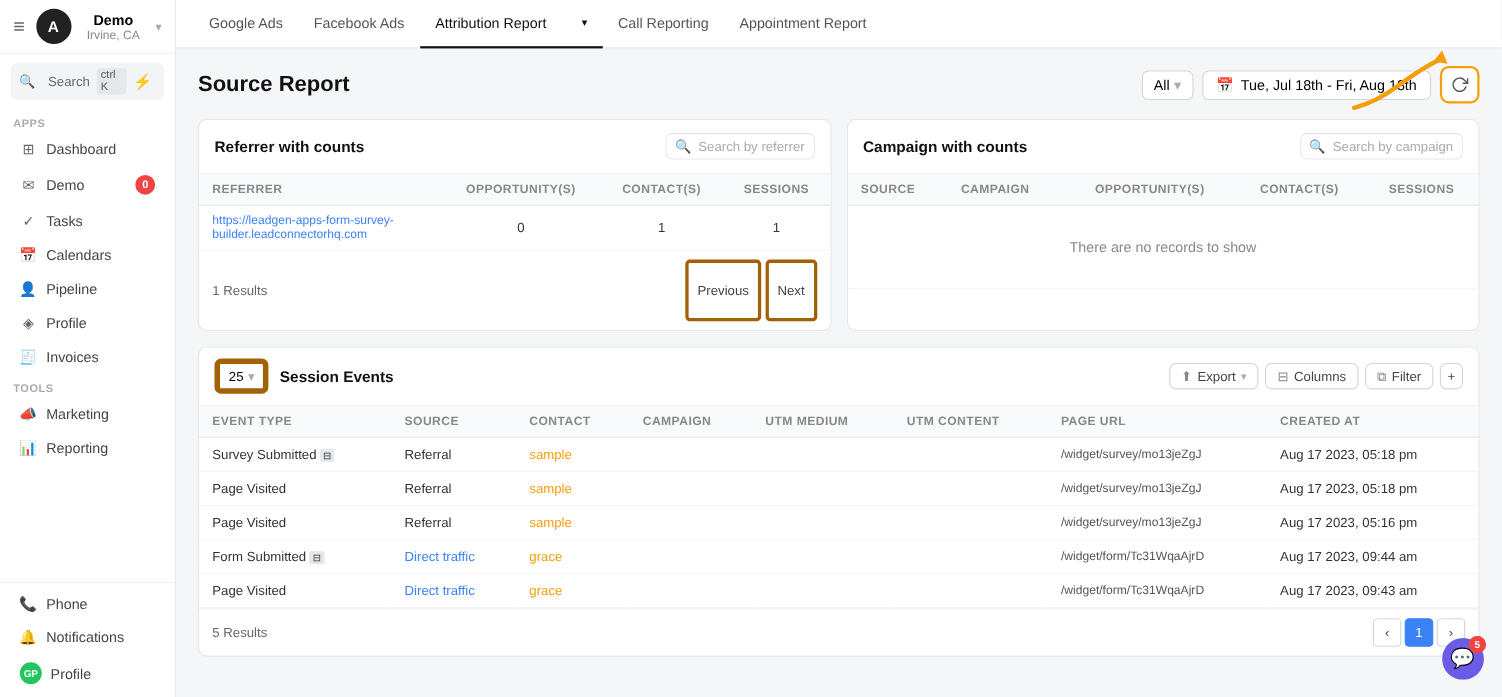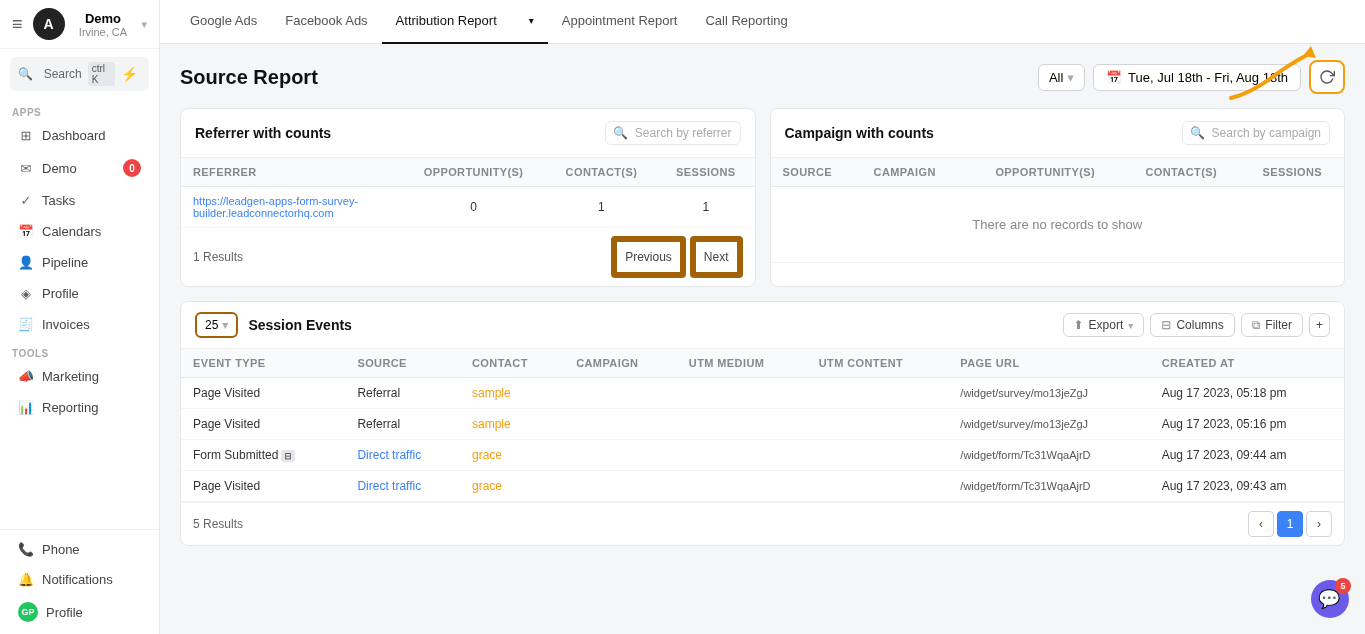--- a/index.html
+++ b/index.html
@@ -208,24 +208,24 @@
     }
 
     .pagination-row {
       display: flex; align-items: center; justify-content: space-between;
       padding: 8px 12px;
       font-size: 12px;
       color: #666;
     }
     .pag-buttons { display: flex; gap: 4px; }
     .pag-btn {
-      border: 6px solid #a16207;
+      border: 3px solid #a16207;
       background: #fff;
       border-radius: 4px;
-      padding: 8px 8px;
+      padding: 18px 8px;
       cursor: pointer;
       font-size: 12px;
       color: #444;
     }
 
     
     .session-section {
       background: #fff;
       border-radius: 8px;
       border: 1px solid #e5e7eb;
@@ -234,21 +234,21 @@
 
     .session-header {
       display: flex; align-items: center; justify-content: space-between;
       padding: 10px 14px;
       border-bottom: 1px solid #f0f0f0;
     }
     .session-title { font-size: 14px; font-weight: 600; color: #111; }
 
     .per-page-select {
       display: flex; align-items: center; gap: 4px;
-      border: 2px solid #a16207;
+      border: 5px solid #a16207;
       border-radius: 6px;
       padding: 4px 8px;
       font-size: 12px;
       background: #fff;
       cursor: pointer;
     }
 
     .session-controls { display: flex; gap: 6px; }
     .ctrl-btn {
       display: flex; align-items: center; gap: 5px;
@@ -395,24 +395,24 @@
       <span>Google Ads</span>
     </div>
     <div class="nav-item">
       <span>Facebook Ads</span>
     </div>
     <div class="nav-item active">
       <span>Attribution Report</span>
       <span class="chevron">▾</span>
     </div>
     <div class="nav-item">
+      <span>Call Reporting</span>
+    </div>
+    <div class="nav-item">
       <span>Appointment Report</span>
-    </div>
-    <div class="nav-item">
-      <span>Call Reporting</span>
     </div>
   </div>
 
   <div class="page-body">
 
     <div class="page-header">
       <div class="page-title">Source Report</div>
       <div class="header-controls">
         <div class="select-all">
           <span>All</span>
@@ -538,20 +538,30 @@
             <th>SOURCE</th>
             <th>CONTACT</th>
             <th>CAMPAIGN</th>
             <th>UTM MEDIUM</th>
             <th>UTM CONTENT</th>
             <th>PAGE URL</th>
             <th>CREATED AT</th>
           </tr>
         </thead>
         <tbody id="session-tbody">
+        <tr>
+    <td>Survey Submitted<span style="font-size:9px; background:#e5e7eb; padding:1px 3px; border-radius:2px; margin-left:3px;">⊟</span></td>
+    <td style="">Referral</td>
+    <td style="color:#f59e0b; cursor:pointer;">sample</td>
+    <td></td>
+    <td></td>
+    <td></td>
+    <td style="font-size:11px; color:#555;">/widget/survey/mo13jeZgJ</td>
+    <td style="white-space:nowrap;">Aug 17 2023, 05:18 pm</td>
+  </tr>
             <tr>
     <td>Page Visited</td>
     <td style="">Referral</td>
     <td style="color:#f59e0b; cursor:pointer;">sample</td>
     <td></td>
     <td></td>
     <td></td>
     <td style="font-size:11px; color:#555;">/widget/survey/mo13jeZgJ</td>
     <td style="white-space:nowrap;">Aug 17 2023, 05:18 pm</td>
   </tr>

